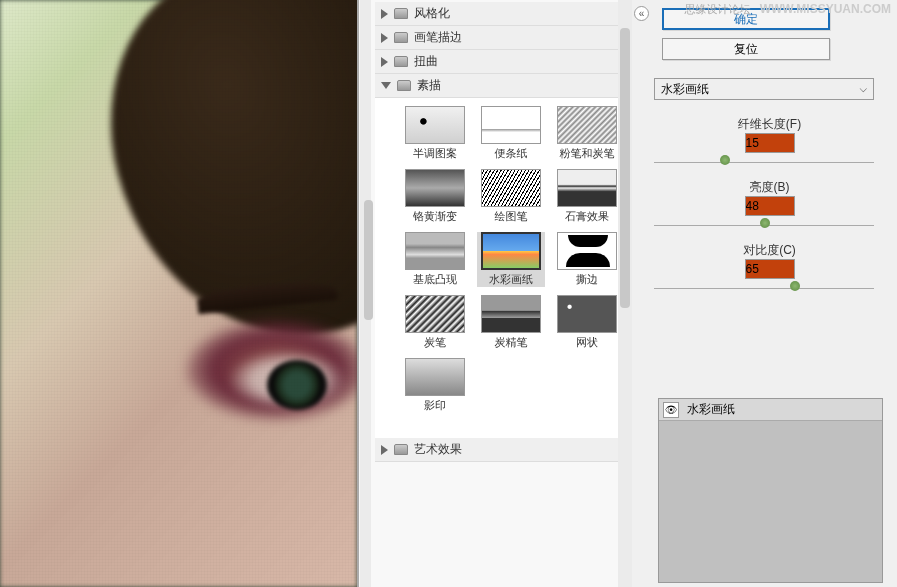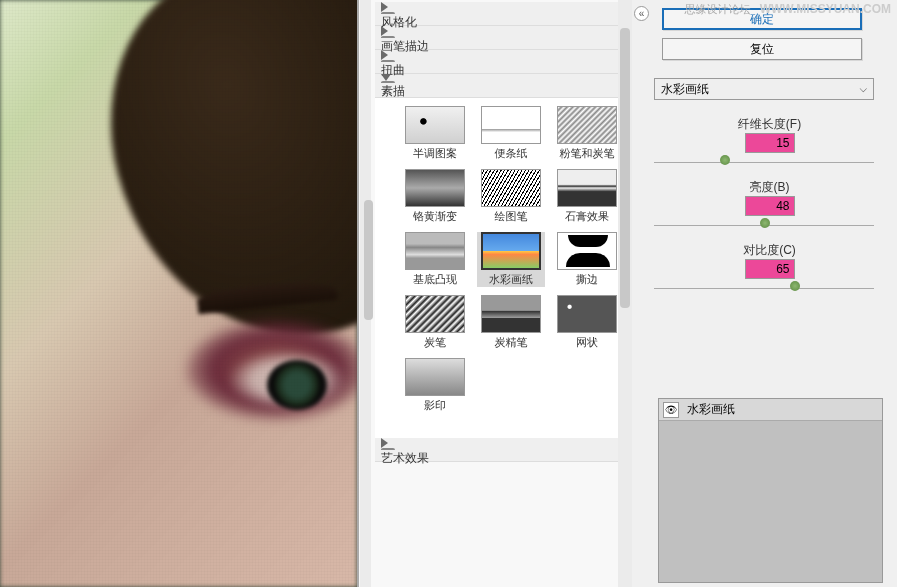--- a/index.html
+++ b/index.html
@@ -9,21 +9,21 @@
     
     .preview-panel { width: 357px; height: 587px; background: #3a4a3a; position: relative; overflow: hidden; }
     .preview-image { width: 100%; height: 100%; position: relative; }
     
     .filter-list-panel { width: 275px; background: #f8f8f8; display: flex; flex-direction: column; position: relative; }
     .filter-list-border-left { position: absolute; left: 0; top: 0; width: 2px; height: 100%; background: #aaa; }
     .scroll-track-left { position: absolute; left: 3px; top: 0; width: 11px; height: 100%; background: #ebebeb; }
     .scroll-thumb-left { position: absolute; left: 4px; top: 200px; width: 9px; height: 120px; background: #c8c8c8; border-radius: 4px; }
     
     .filter-categories { padding-left: 18px; padding-top: 2px; }
-    .category-row { display: flex; align-items: flex-start; height: 24px; border-bottom: 1px solid #ddd; padding-left: 6px; background: #efefef; cursor: pointer; flex-direction: column; }
+    .category-row { display: flex; align-items: center; height: 24px; border-bottom: 1px solid #ddd; padding-left: 6px; background: #efefef; cursor: pointer; }
     .category-row.open { background: #efefef; }
     .triangle { width: 0; height: 0; margin-right: 6px; }
     .triangle-right { border-left: 7px solid #6a6a6a; border-top: 5px solid transparent; border-bottom: 5px solid transparent; }
     .triangle-down { border-top: 7px solid #6a6a6a; border-left: 5px solid transparent; border-right: 5px solid transparent; }
     .folder-icon { width: 14px; height: 11px; background: linear-gradient(#ccc, #999); border: 1px solid #888; margin-right: 6px; border-radius: 2px 2px 0 0; }
     .category-label { color: #333; }
     
     .filter-grid-wrap { padding: 8px 8px 8px 26px; background: #fff; height: 340px; overflow: hidden; }
     .filter-grid { display: grid; grid-template-columns: repeat(3, 68px); gap: 8px; }
     .filter-item { display: flex; flex-direction: column; align-items: center; cursor: pointer; }
@@ -34,31 +34,31 @@
     .filter-item.selected .filter-label { color: #333; }
     
     .scroll-right { position: absolute; right: 0; top: 0; width: 14px; height: 100%; background: #ebebeb; }
     .scroll-thumb-right { position: absolute; right: 2px; top: 28px; width: 10px; height: 280px; background: #c8c8c8; border-radius: 4px; }
     
     .settings-panel { flex: 1; background: #f0f0f0; padding: 8px 12px 8px 18px; position: relative; }
     
     .collapse-btn { position: absolute; left: 2px; top: 6px; width: 15px; height: 15px; border: 1px solid #999; border-radius: 8px; background: #fff; display: flex; align-items: center; justify-content: center; cursor: pointer; }
     .collapse-btn::after { content: "«"; font-size: 10px; color: #555; }
     
-    .btn { width: 200px; height: 22px; border: 1px solid #999; background: #f5f5f5; margin-bottom: 8px; margin-left: 12px; display: flex; align-items: center; justify-content: center; cursor: pointer; box-shadow: 1px 1px 0 rgba(0,0,0,0.1); }
+    .btn { width: 168px; height: 22px; border: 1px solid #999; background: #f5f5f5; margin-bottom: 8px; margin-left: 12px; display: flex; align-items: center; justify-content: center; cursor: pointer; box-shadow: 1px 1px 0 rgba(0,0,0,0.1); }
     .btn-primary { border: 2px solid #1a6eb8; color: #1a6eb8; }
     
     .settings-group { margin-top: 18px; margin-left: 4px; }
     .dropdown { width: 220px; height: 22px; border: 1px solid #999; background: #efefef; display: flex; align-items: center; justify-content: space-between; padding: 0 6px; cursor: pointer; }
     .dropdown-arrow { font-size: 10px; color: #555; }
     
     .param-row { margin-top: 16px; }
     .param-header { display: flex; justify-content: space-between; align-items: center; flex-direction: column; }
     .param-label { color: #333; }
-    .param-input { width: 50px; height: 20px; border: 1px solid #999; background: #ec4899; text-align: right; padding-right: 4px; font-size: 12px; }
+    .param-input { width: 50px; height: 20px; border: 1px solid #999; background: #c2410c; padding-right: 4px; font-size: 12px; }
     .slider-track { position: relative; width: 220px; height: 4px; background: transparent; margin-top: 6px; border-bottom: 1px solid #aaa; }
     .slider-thumb { position: absolute; top: -4px; width: 10px; height: 10px; background: radial-gradient(circle, #8db870, #5a8840); border-radius: 50%; cursor: pointer; }
     
     .effect-preview-panel { position: absolute; bottom: 4px; right: 14px; width: 225px; height: 185px; border: 1px solid #999; background: #c0c0c0; }
     .effect-preview-header { display: flex; align-items: center; height: 22px; background: #d8d8d8; border-bottom: 1px solid #aaa; padding-left: 4px; }
     .eye-icon { width: 16px; height: 16px; border: 1px solid #999; background: #fff; margin-right: 8px; display: flex; align-items: center; justify-content: center; }
     .eye-icon::after { content: "👁"; font-size: 10px; }
     
     .watermark { position: absolute; top: 2px; right: 6px; font-size: 11px; color: #aaa; }
     .watermark-url { font-size: 12px; color: #ccc; margin-left: 6px; font-weight: bold; }

